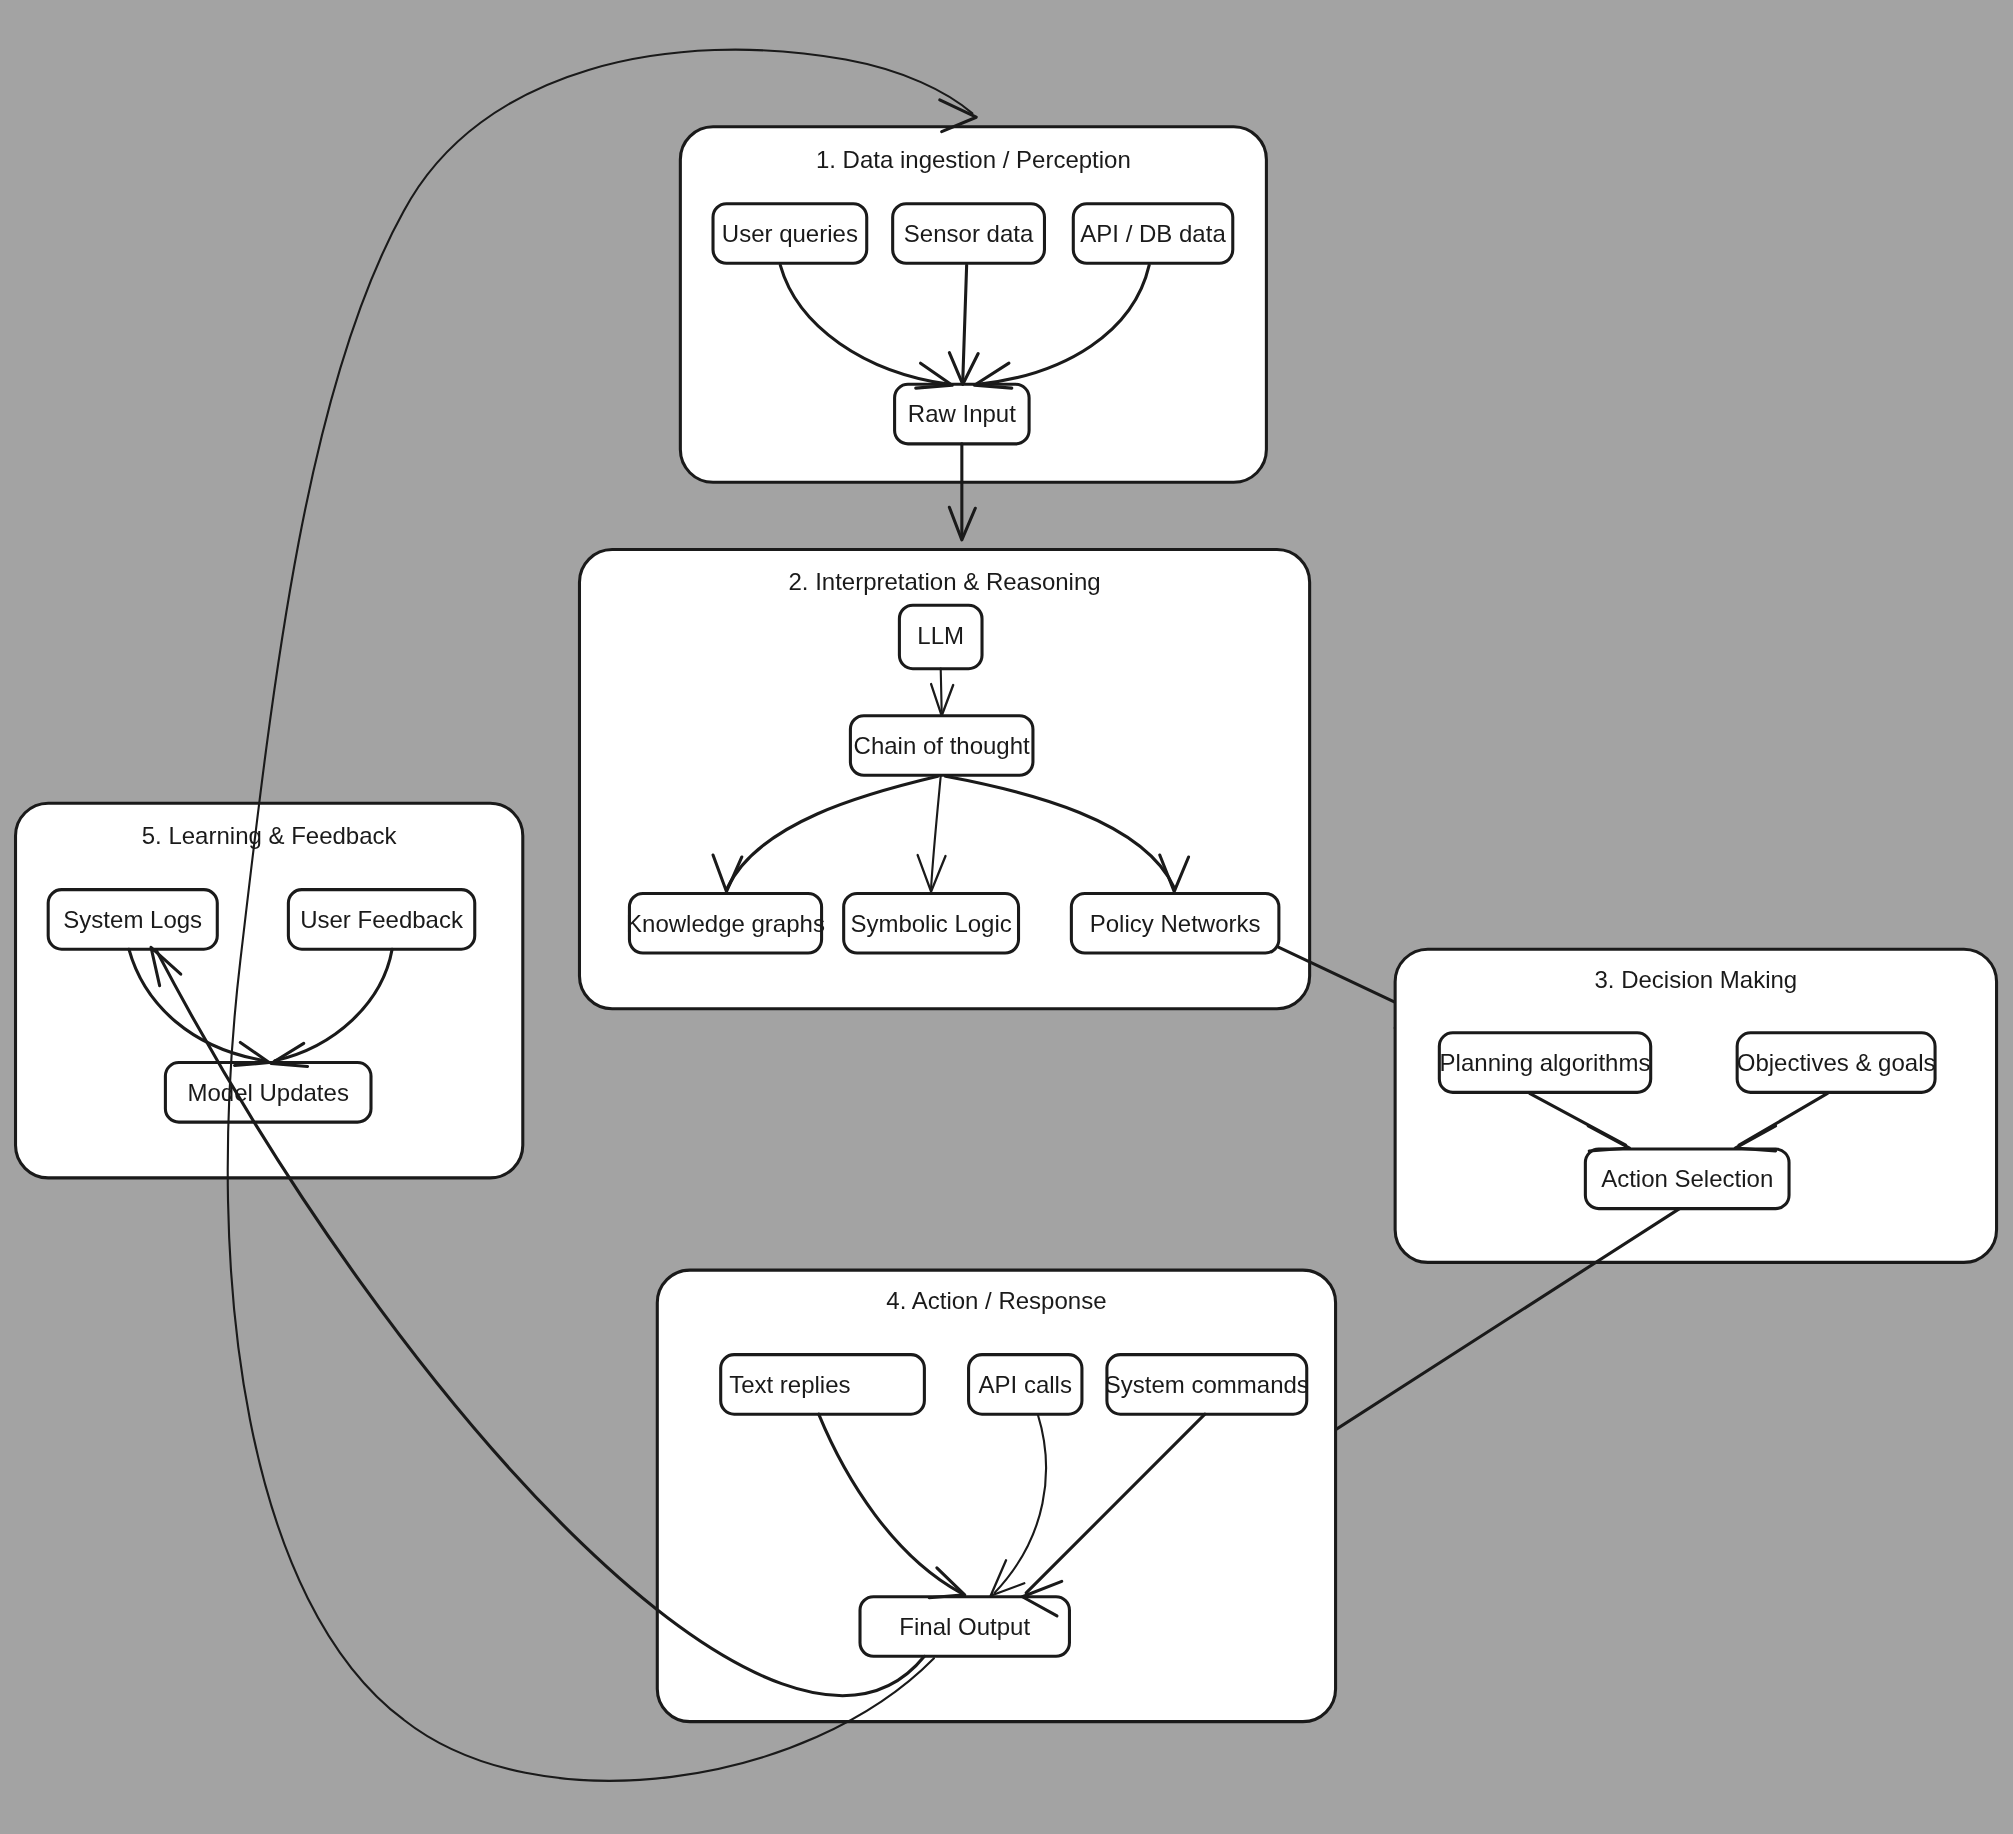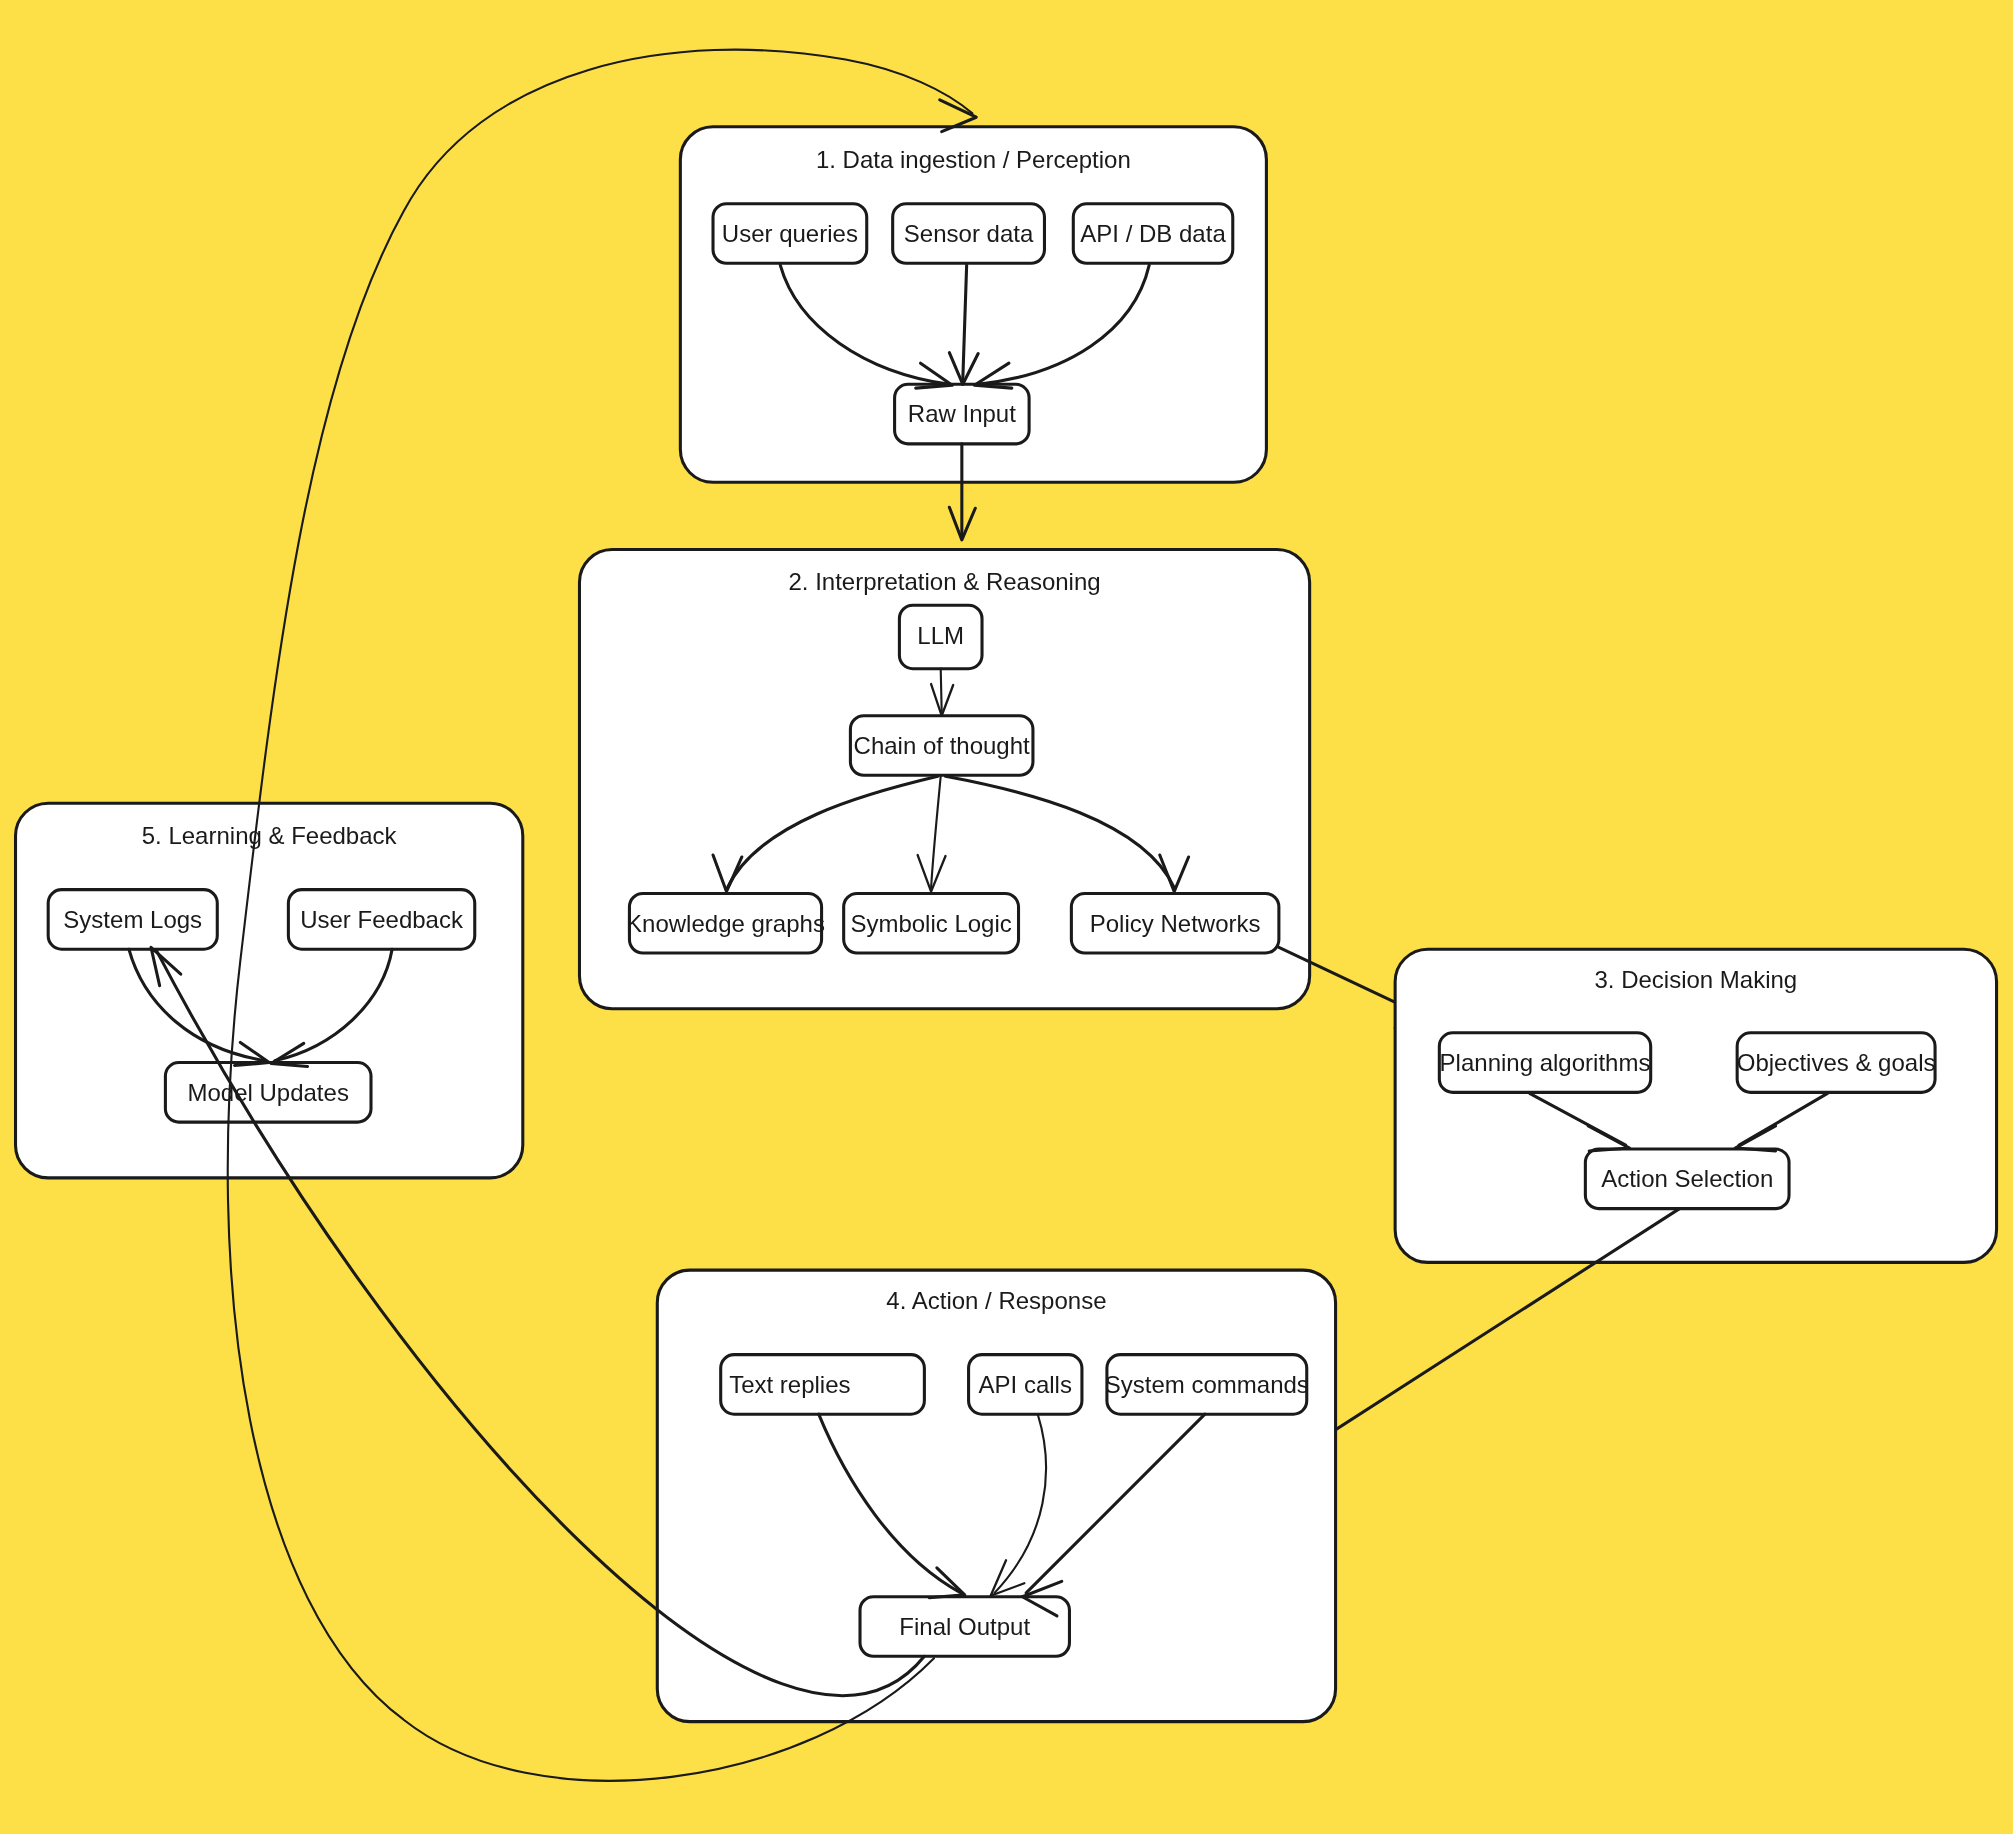--- a/index.html
+++ b/index.html
@@ -8,21 +8,21 @@
     padding: 0;
     background: #ffffff;
   }
   body {
     font-family: "Liberation Sans", "DejaVu Sans", sans-serif;
   }
   #canvas-wrap {
     position: relative;
     width: 2014px;
     height: 1835px;
-    background: #fde047;
+    background: #a3a3a3;
     overflow: hidden;
   }
   svg#diagram {
     position: absolute;
     inset: 0;
     width: 2014px;
     height: 1835px;
     display: block;
   }
   .group-box {

